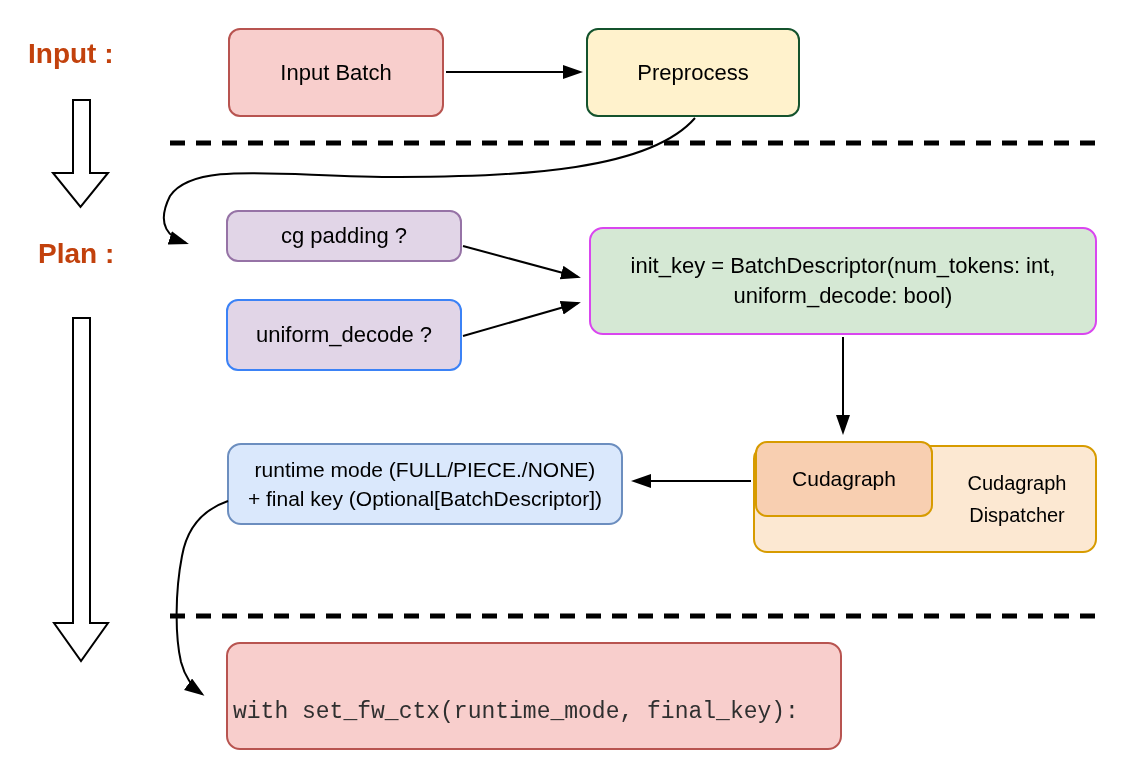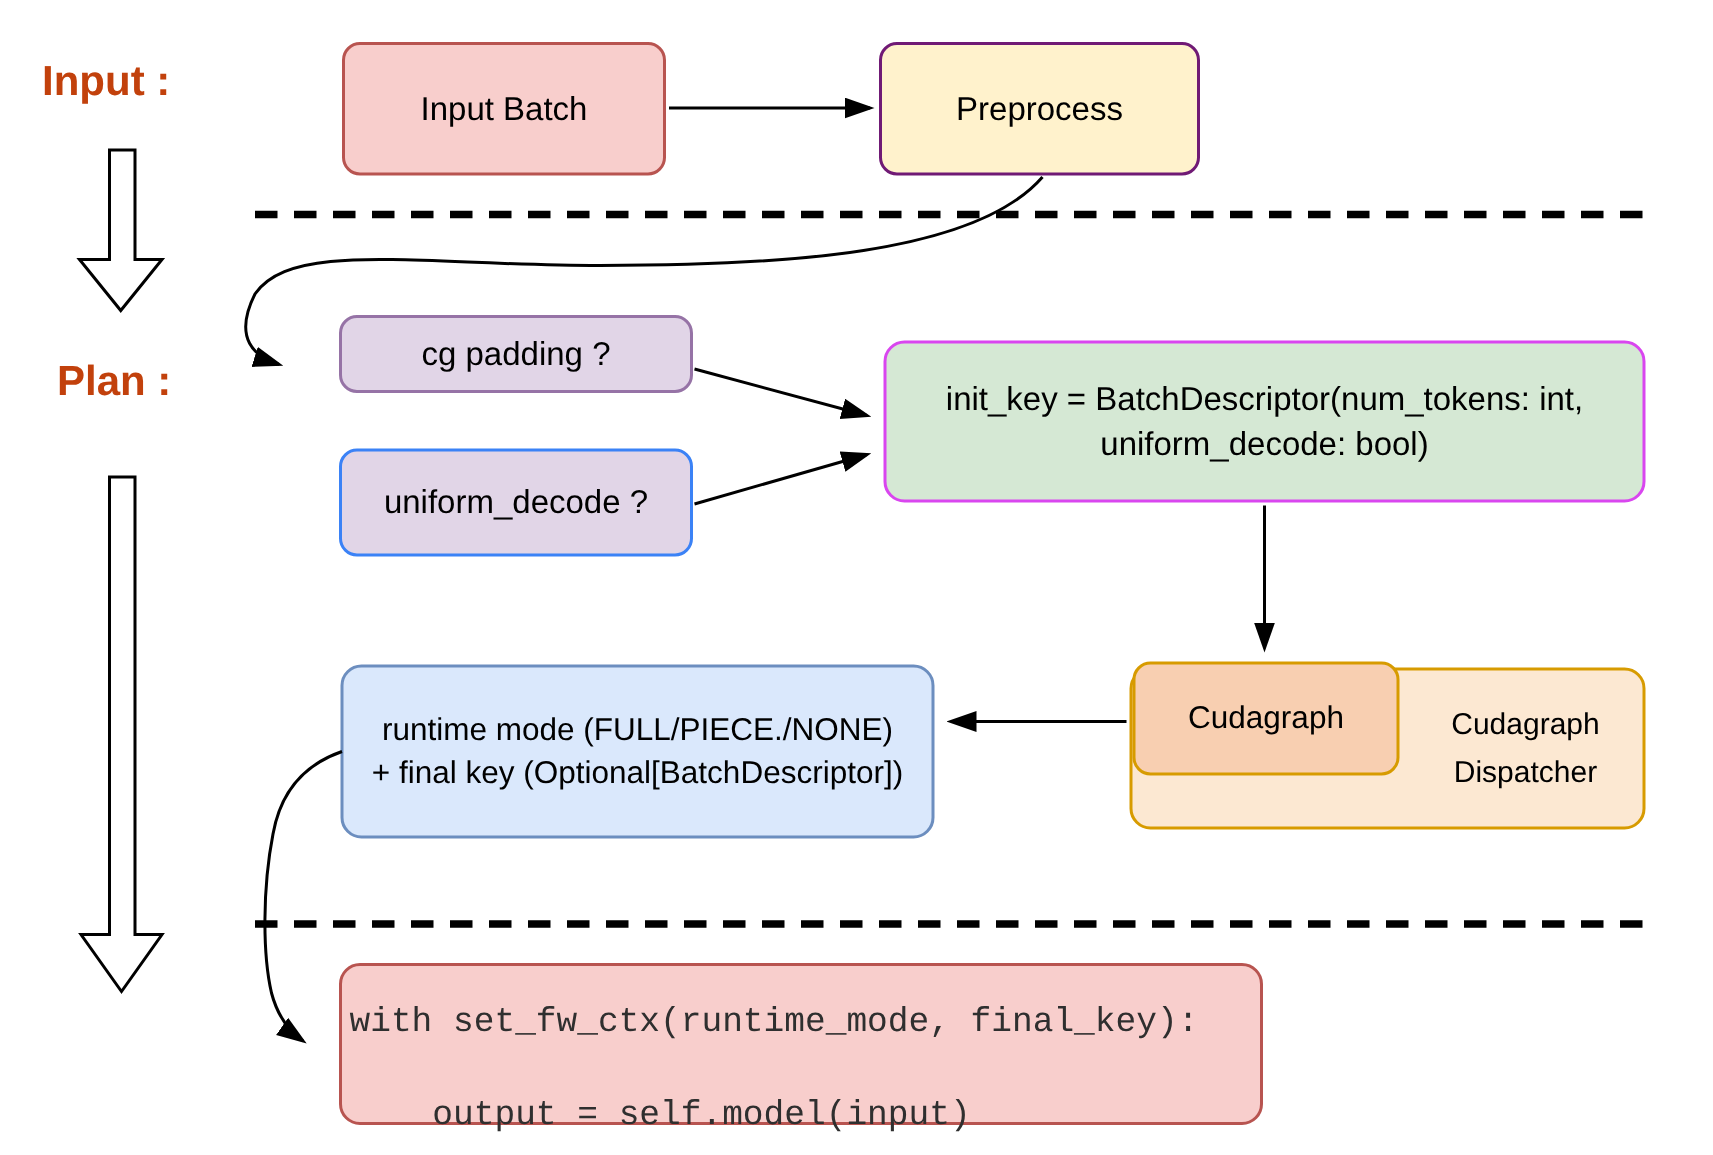--- a/index.html
+++ b/index.html
@@ -27,25 +27,25 @@
     font-size:28px;
     color:#c2410c;
     white-space:nowrap;
   }
   #svg-connectors{
     position:absolute;left:0;top:0;width:1142px;height:770px;
     pointer-events:none;
   }
   
   .n-input-batch   {left:228px;top:28px;width:216px;height:89px;background:#f8cecc;border:2px solid #b85450;border-radius:12px;}
-  .n-preprocess    {left:586px;top:28px;width:214px;height:89px;background:#fff2cc;border:2px solid #701a75;border-radius:12px;}
+  .n-preprocess    {left:586px;top:28px;width:214px;height:89px;background:#fff2cc;border:2px solid #14532d;border-radius:12px;}
   .n-cg-padding    {left:226px;top:210px;width:236px;height:52px;background:#e1d5e7;border:2px solid #9673a6;border-radius:12px;}
   .n-uniform-decode{left:226px;top:299px;width:236px;height:72px;background:#e1d5e7;border:2px solid #3b82f6;border-radius:12px;}
   .n-init-key      {left:589px;top:227px;width:508px;height:108px;background:#d5e8d4;border:2px solid #d946ef;border-radius:14px;}
-  .n-runtime-mode  {left:227px;top:443px;width:396px;height:116px;background:#dae8fc;border:2px solid #6c8ebf;border-radius:14px;font-size:21px;line-height:29px;}
+  .n-runtime-mode  {left:227px;top:443px;width:396px;height:82px;background:#dae8fc;border:2px solid #6c8ebf;border-radius:14px;font-size:21px;line-height:29px;}
   .n-cudagraph     {left:753px;top:445px;width:344px;height:108px;background:#fce8d2;border:2px solid #d79b00;border-radius:14px;justify-content:center;}
   .n-dispatch      {left:755px;top:441px;width:178px;height:76px;background:#f8cfb1;border:2px solid #d79b00;border-radius:12px;font-size:21px;}
   .n-execute-code  {left:226px;top:642px;width:616px;height:108px;background:#f8cecc;border:2px solid #b85450;border-radius:14px;
                     align-items:flex-start;justify-content:center;
                     font-family:"Liberation Mono", monospace;font-size:23px;line-height:30px;color:#2f2f2f;
                     padding-left:5px;}
   .n-cudagraph .cg-label-wrap{
     position:absolute;left:180px;top:0;width:164px;height:104px;
     display:flex;flex-direction:column;align-items:center;justify-content:center;
     font-size:20px;line-height:32px;
@@ -95,21 +95,20 @@
       <span>Dispatcher</span>
     </div>
   </div>
 
   <div class="node n-dispatch">
     <span>Cudagraph</span>
   </div>
 
   <div class="node n-execute-code">
     <span class="code-line">with set_fw_ctx(runtime_mode, final_key):</span>
-    <span class="code-line">    output = self.model(input)</span>
   </div>
 
   <svg id="svg-connectors" viewBox="0 0 1142 770" xmlns="http://www.w3.org/2000/svg">
     <defs>
       <marker id="arrow" markerUnits="strokeWidth" markerWidth="10" markerHeight="8" refX="8.5" refY="3.5" orient="auto">
         <path d="M0,0 L10,3.5 L0,7 Z" fill="#000000"></path>
       </marker>
     </defs>
 
     <line x1="170" y1="143" x2="1097" y2="143" stroke="#000000" stroke-width="5" stroke-dasharray="15 11"></line>

